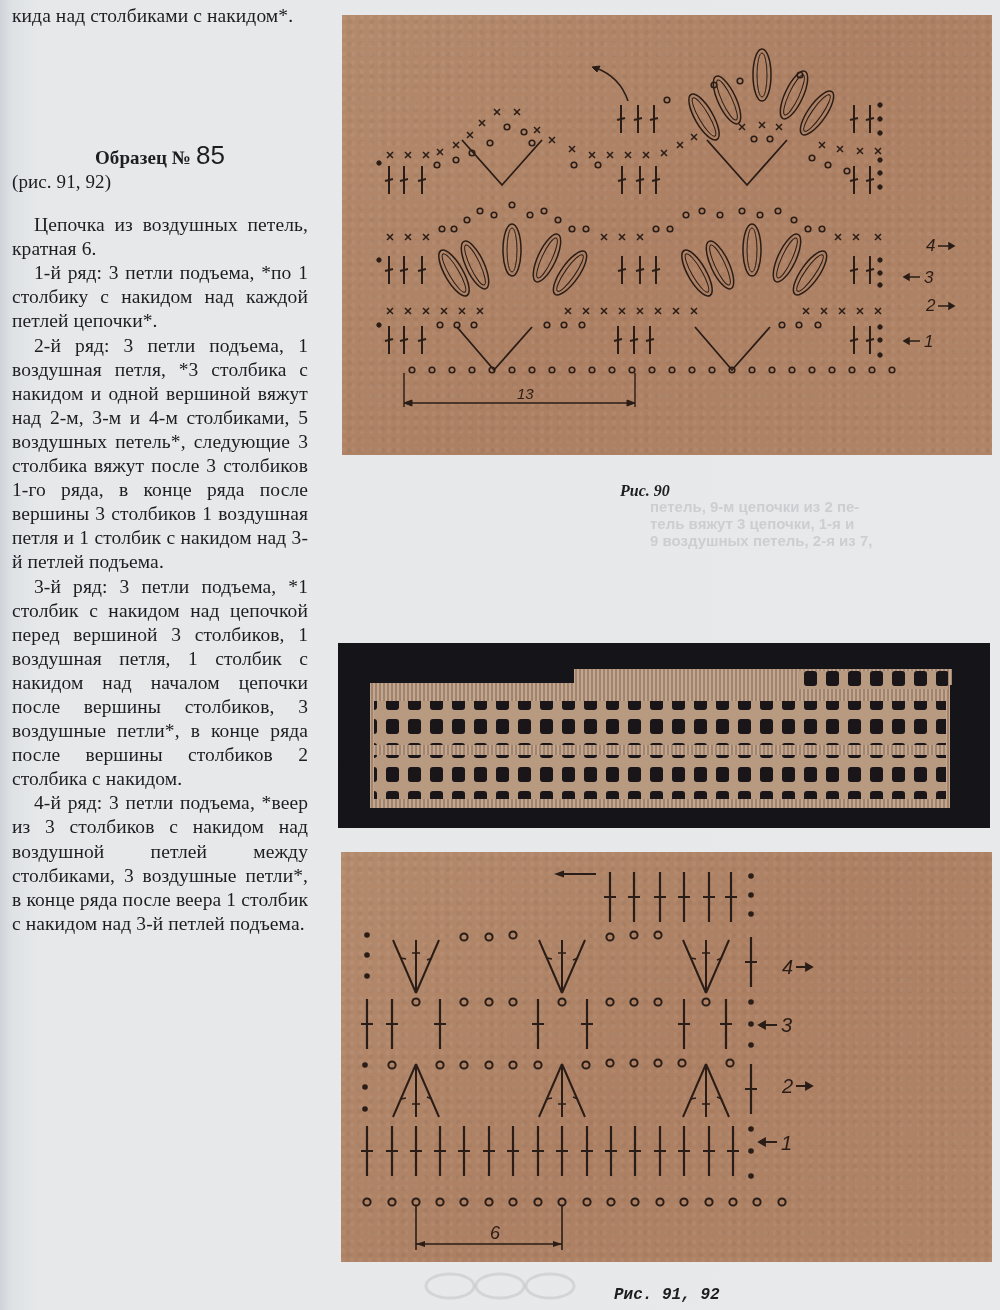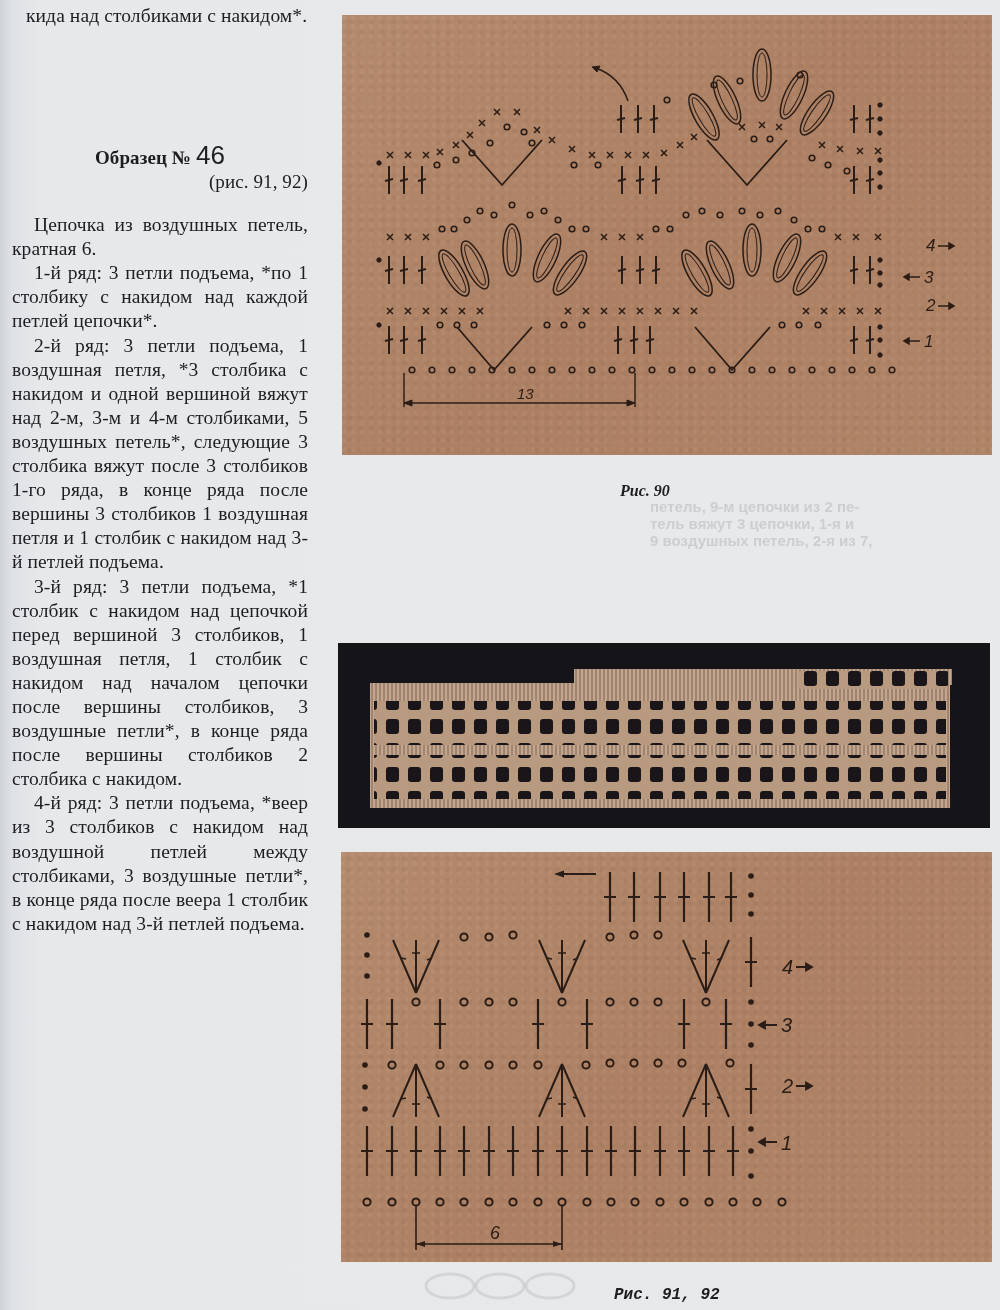--- a/index.html
+++ b/index.html
@@ -14,26 +14,26 @@
     background:
       linear-gradient(90deg, #cfd3d8 0px, #dfe2e5 12px, #e6e8ea 40px, #e8e9ea 100%);
   }
   
   .col {
     position: absolute; left: 12px; top: 4px; width: 296px;
     font-size: 19.5px; line-height: 24.1px; text-align: justify;
     letter-spacing: 0.1px;
   }
   .col p { margin: 0; text-indent: 22px; }
-  .col p.noindent { text-indent: 0; margin-left: 14px; }
+  .col p.noindent { text-indent: 0; }
   .col .spacer-lg { height: 114px; }
   .col .spacer-sm { height: 20px; }
   .heading { text-align: center; text-indent: 0 !important; font-weight: bold; font-size: 19px; line-height: 26px; }
   .heading .num { font-family: "Liberation Sans", sans-serif; font-weight: normal; font-size: 26px; }
-  .subheading { text-align: right; text-indent: 0 !important; font-size: 19px; line-height: 22px; }
+  .subheading { text-align: left; text-indent: 0 !important; font-size: 19px; line-height: 22px; }
 
   
   .panel {
     position: absolute; background: #b08466;
     background-image:
       radial-gradient(circle at 20% 30%, rgba(255,255,255,0.05) 0 2px, transparent 3px),
       radial-gradient(circle at 70% 60%, rgba(0,0,0,0.04) 0 2px, transparent 3px),
       linear-gradient(135deg, #b48a6c 0%, #ad8063 50%, #b08466 100%);
     background-size: 9px 9px, 11px 11px, 100% 100%;
   }
@@ -64,21 +64,21 @@
   <div>петель, 9-м цепочки из 2 пе-</div>
   <div>тель вяжут 3 цепочки, 1-я и</div>
   <div>9 воздушных петель, 2-я из 7,</div>
 </div>
 
 <div class="col">
   <p class="noindent">кида над столбиками с накидом*.</p>
   <div class="spacer-lg"></div>
   <p class="heading">
     <span>Образец №</span>
-    <span class="num">46</span>
+    <span class="num">85</span>
   </p>
   <p class="subheading">(рис. 91, 92)</p>
   <div class="spacer-sm"></div>
   <p>Цепочка из воздушных петель, кратная 6.</p>
   <p>1-й ряд: 3 петли подъема, *по 1 столбику с накидом над каждой петлей цепочки*.</p>
   <p>2-й ряд: 3 петли подъема, 1 воздушная петля, *3 столбика с накидом и одной вершиной вяжут над 2-м, 3-м и 4-м столбиками, 5 воздушных петель*, следующие 3 столбика вяжут после 3 столбиков 1-го ряда, в конце ряда после вершины 3 столбиков 1 воздушная петля и 1 столбик с накидом над 3-й петлей подъема.</p>
   <p>3-й ряд: 3 петли подъема, *1 столбик с накидом над цепочкой перед вершиной 3 столбиков, 1 воздушная петля, 1 столбик с накидом над началом цепочки после вершины столбиков, 3 воздушные петли*, в конце ряда после вершины столбиков 2 столбика с накидом.</p>
   <p>4-й ряд: 3 петли подъема, *веер из 3 столбиков с накидом над воздушной петлей между столбиками, 3 воздушные петли*, в конце ряда после веера 1 столбик с накидом над 3-й петлей подъема.</p>
 </div>
 

